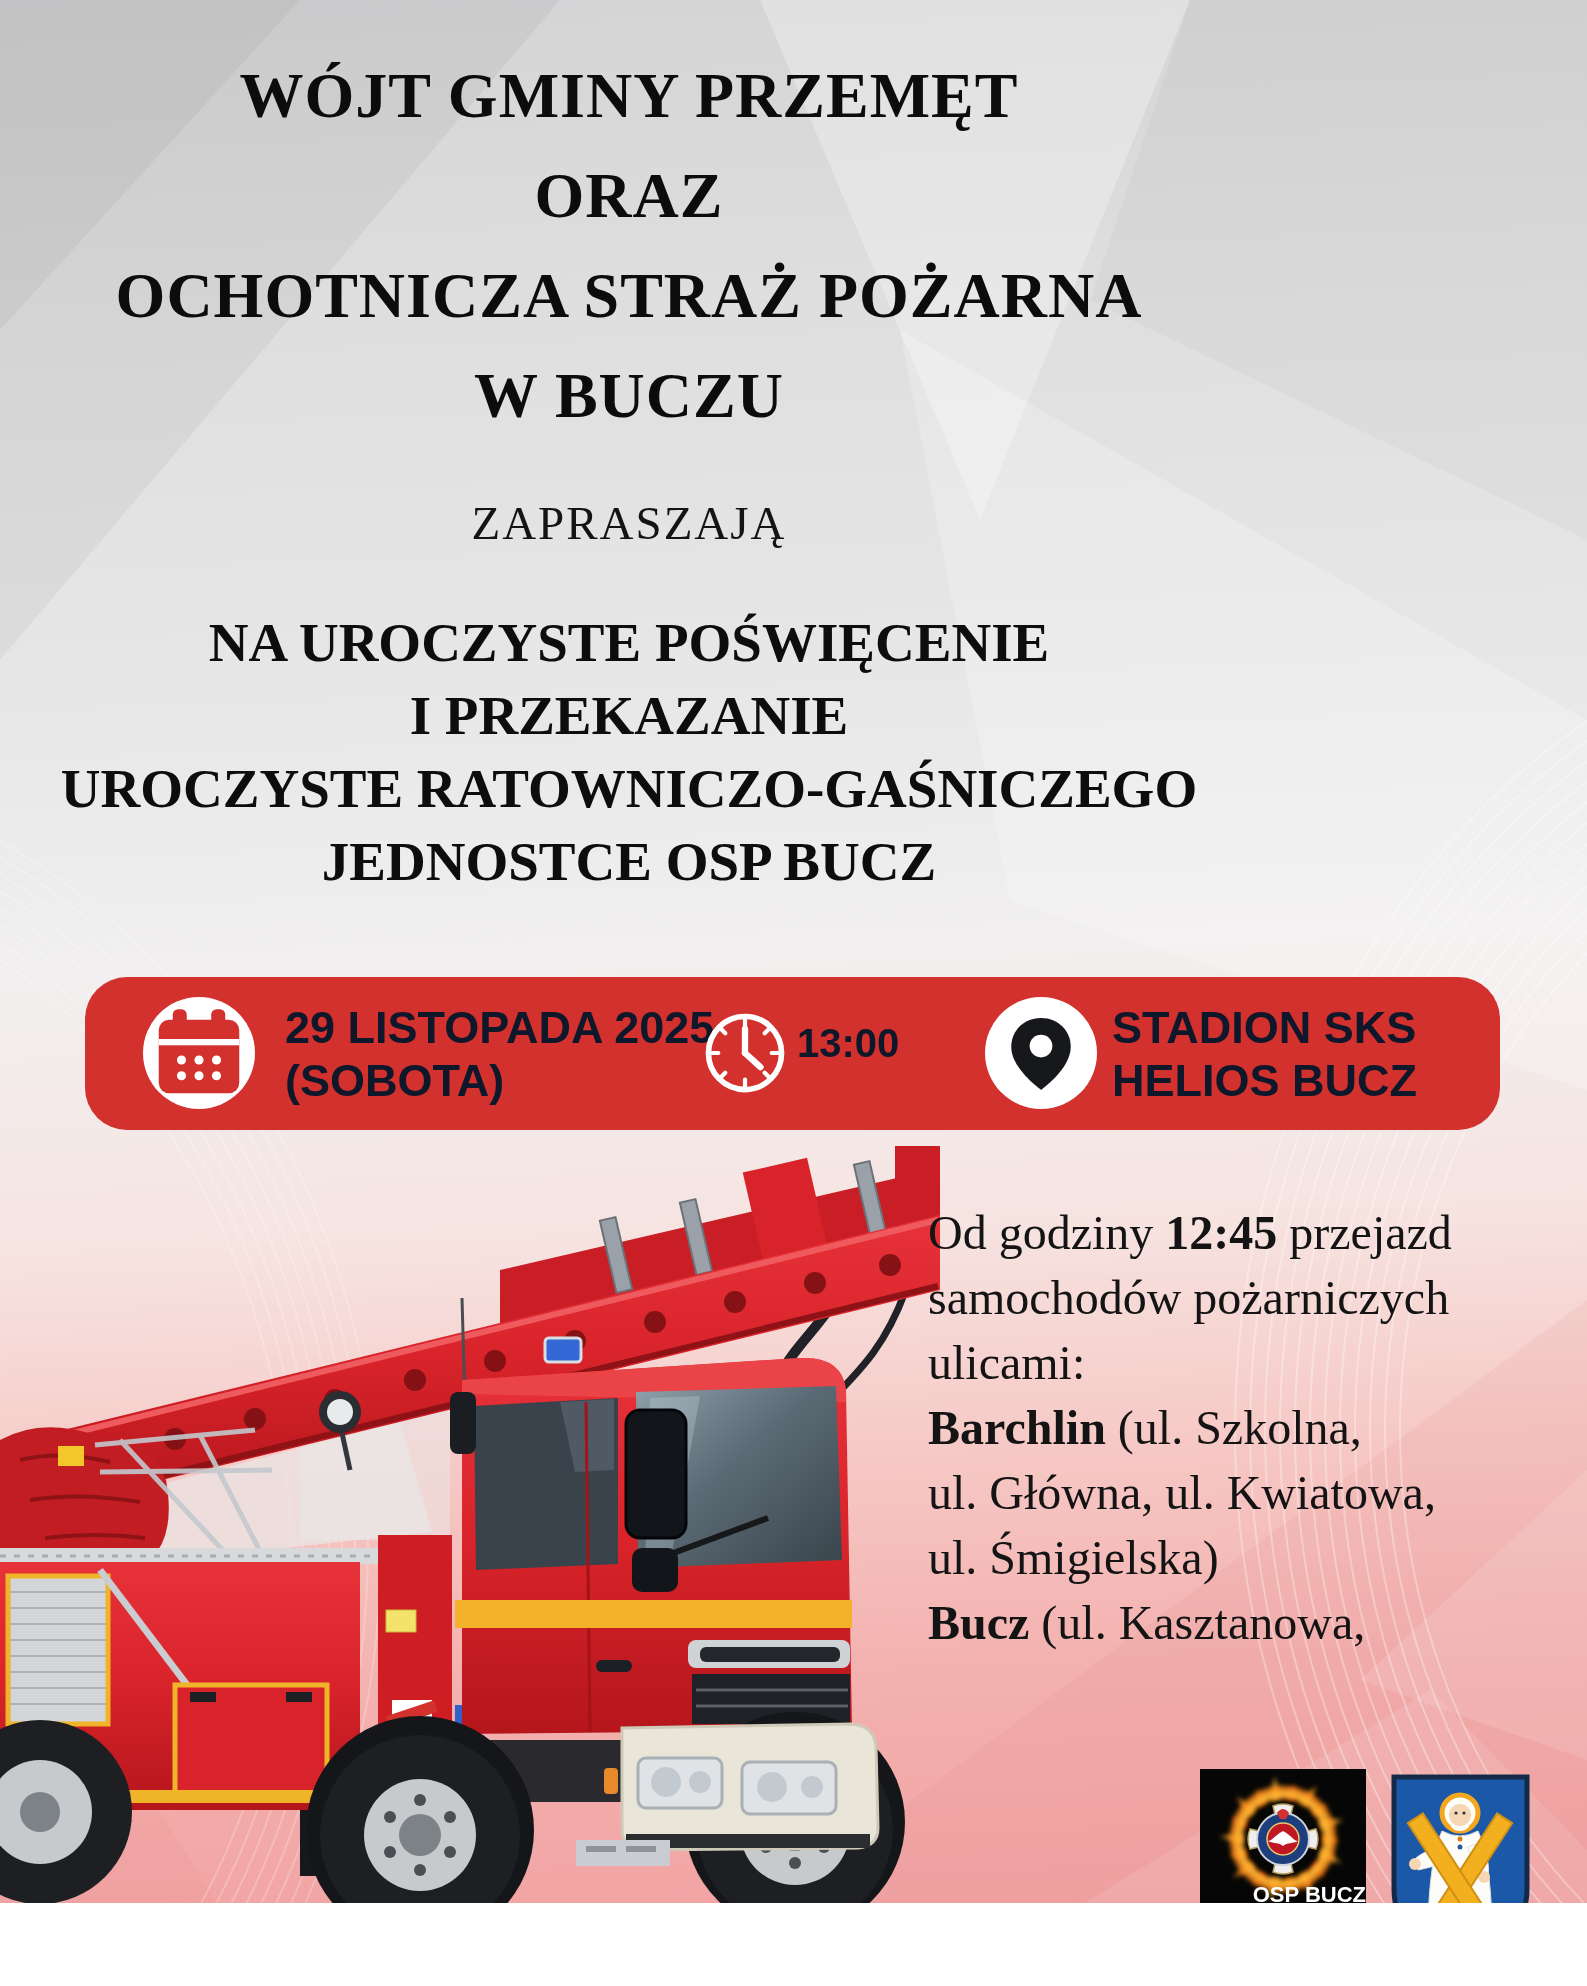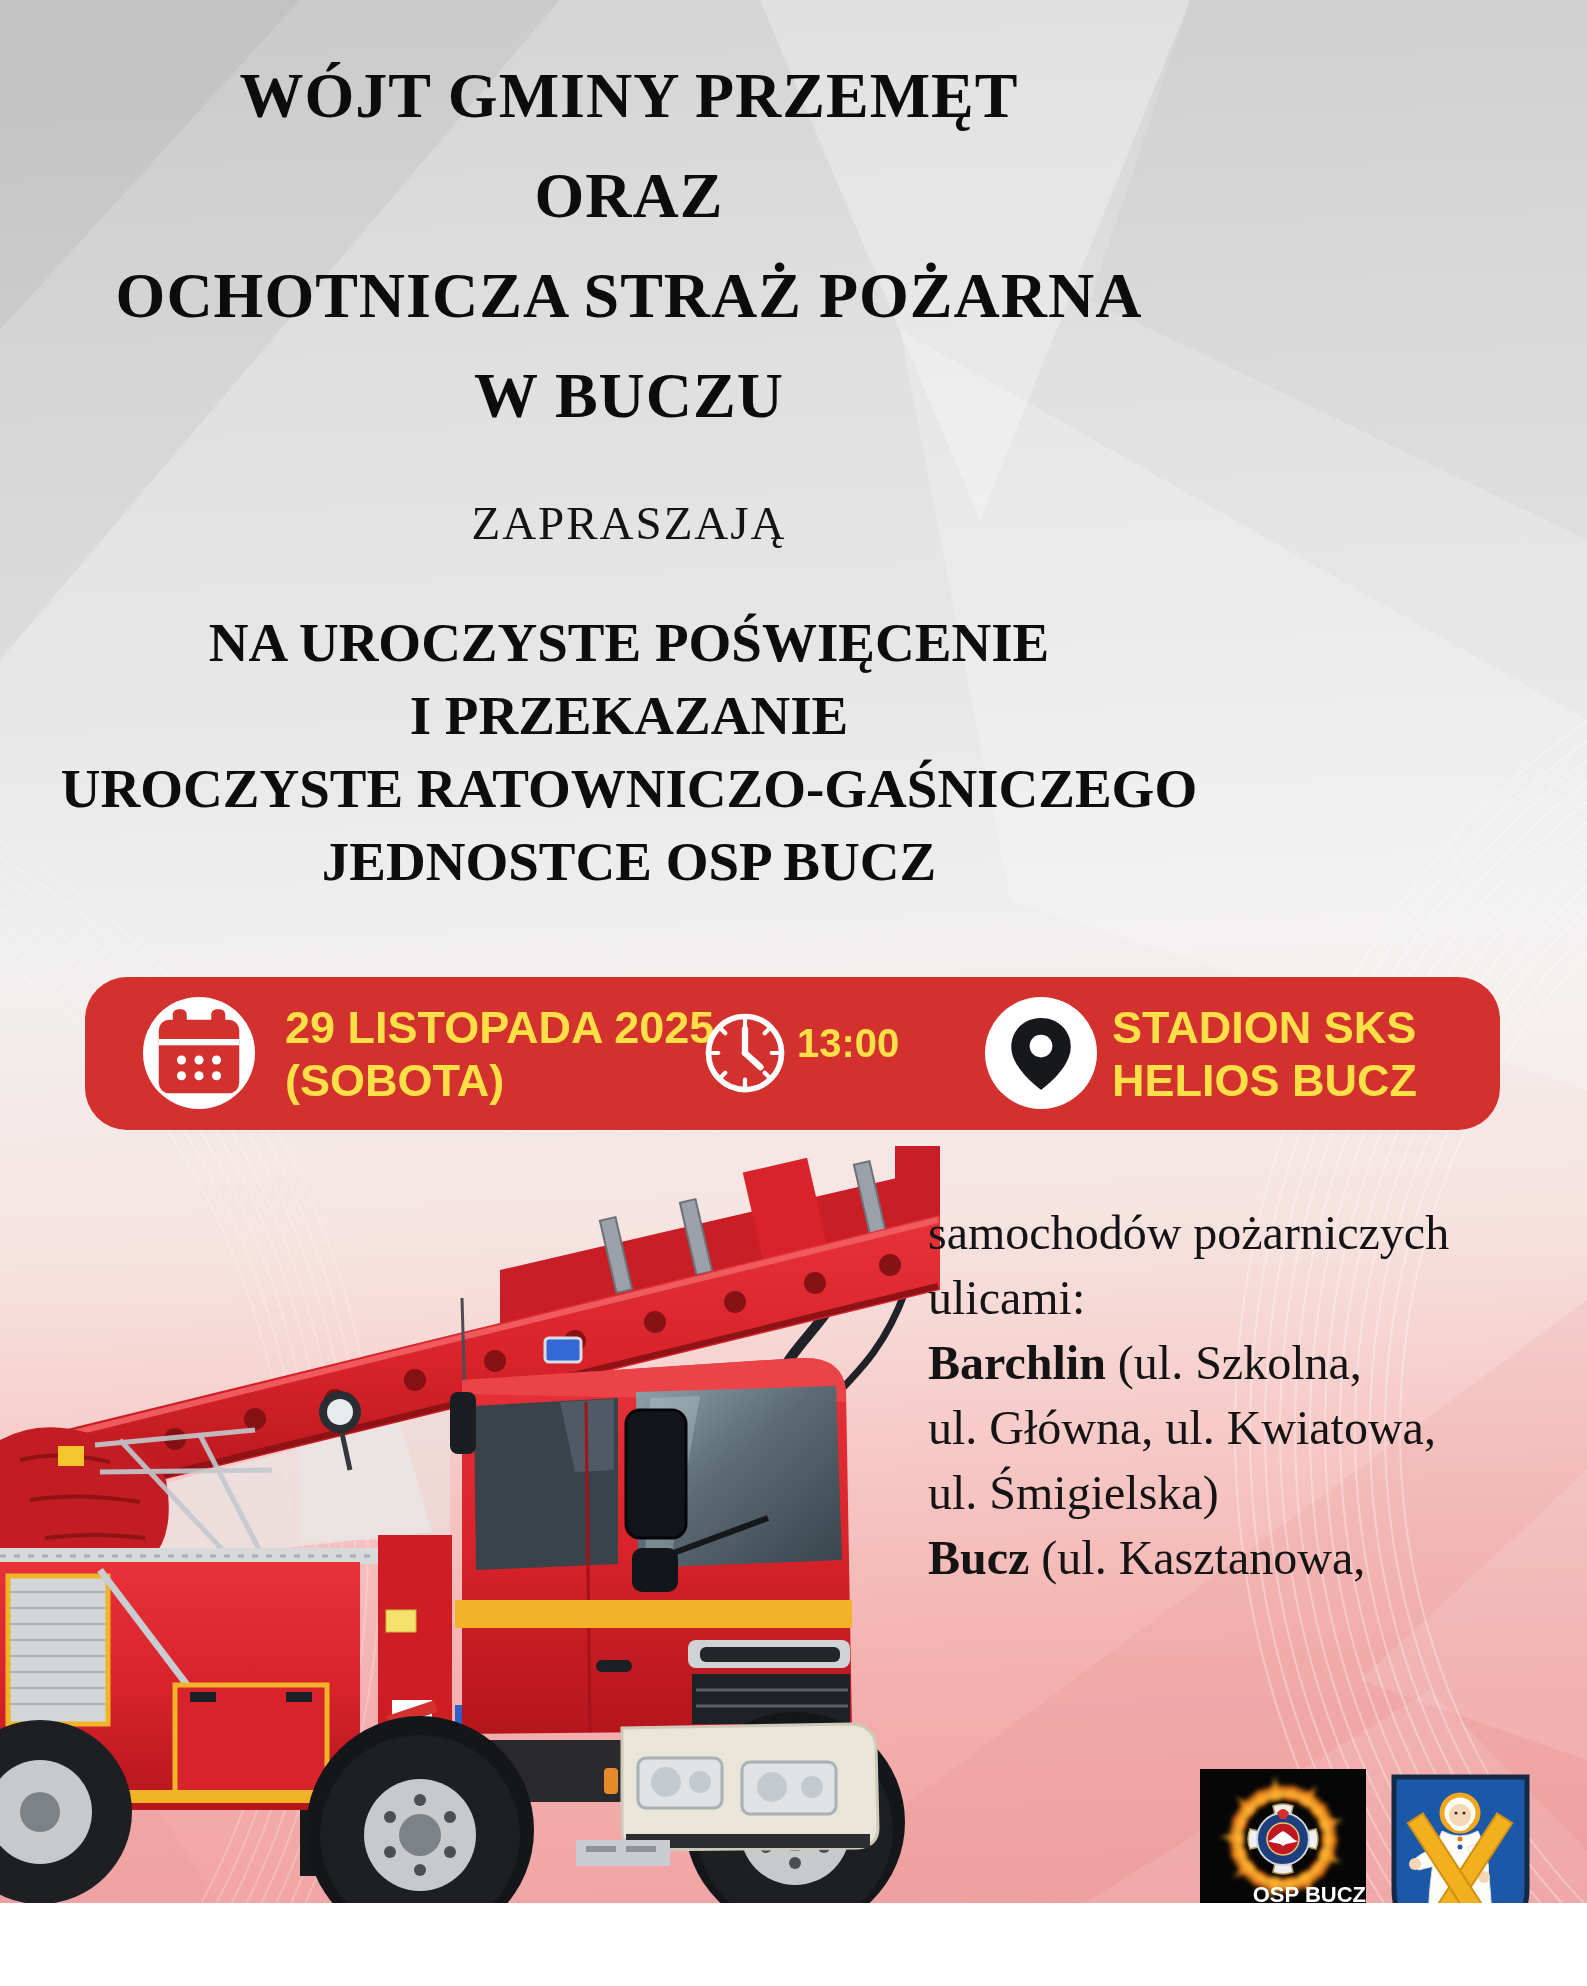--- a/index.html
+++ b/index.html
@@ -18,21 +18,21 @@
             font-size:47px;font-weight:400;letter-spacing:2px;color:#141414;}
   .invblock{position:absolute;left:0;top:606px;width:1258px;text-align:center;}
   .invblock .il{font-weight:700;font-size:55px;line-height:73px;color:#0d0d0d;}
   
   .banner{position:absolute;left:85px;top:977px;width:1415px;height:153px;
           background:#d2312e;border-radius:42px;}
   .bicon{position:absolute;border-radius:50%;}
   .b-cal{left:58px;top:20px;width:112px;height:112px;background:#ffffff;}
   .b-pin{left:900px;top:20px;width:112px;height:112px;background:#ffffff;}
   .b-clock{left:615px;top:31px;width:90px;height:90px;}
-  .btxt{position:absolute;color:#fde047;font-family:"Liberation Sans",sans-serif;
+  .btxt{position:absolute;color:#0f172a;font-family:"Liberation Sans",sans-serif;
         font-weight:700;font-size:45px;line-height:53px;white-space:nowrap;}
   .b-datetxt{left:200px;top:24px;}
   .b-time{left:712px;top:36px;font-size:40px;line-height:60px;}
   .b-loctxt{left:1027px;top:24px;}
   
   .route{position:absolute;left:928px;top:1200px;width:600px;}
   .route .rl{font-size:48px;line-height:65px;color:#141414;white-space:nowrap;}
   .route .rb{font-weight:700;}
   
   .truckart{position:absolute;left:0;top:1140px;width:940px;height:846px;}
@@ -310,20 +310,21 @@
     <circle cx="772" cy="647" r="15" fill="#c2cad0"></circle>
       <circle cx="812" cy="647" r="11" fill="#c2cad0"></circle>
     <rect x="626" y="694" width="244" height="14" fill="#2b2d31"></rect>
     <rect x="604" y="628" width="14" height="26" rx="4" fill="#e8892b"></rect>
     <rect x="576" y="700" width="94" height="26" fill="#c9ccd0"></rect>
     <rect x="586" y="706" width="30" height="6" fill="#8f9499"></rect>
       <rect x="626" y="706" width="30" height="6" fill="#8f9499"></rect>
   </svg>
 
   <div class="route">
+    <div class="rl"><span>Od godziny </span><span class="rb">12:45</span><span> przejazd</span></div>
     <div class="rl"><span>samochodów pożarniczych</span><span class="rb"></span><span></span></div>
     <div class="rl"><span>ulicami:</span><span class="rb"></span><span></span></div>
     <div class="rl"><span></span><span class="rb">Barchlin</span><span> (ul. Szkolna,</span></div>
     <div class="rl"><span>ul. Główna, ul. Kwiatowa,</span><span class="rb"></span><span></span></div>
     <div class="rl"><span>ul. Śmigielska)</span><span class="rb"></span><span></span></div>
     <div class="rl"><span></span><span class="rb">Bucz</span><span> (ul. Kasztanowa,</span></div>
   </div>
 
   <div class="osplogo">
     <svg viewBox="0 0 166 166" width="166" height="166">

